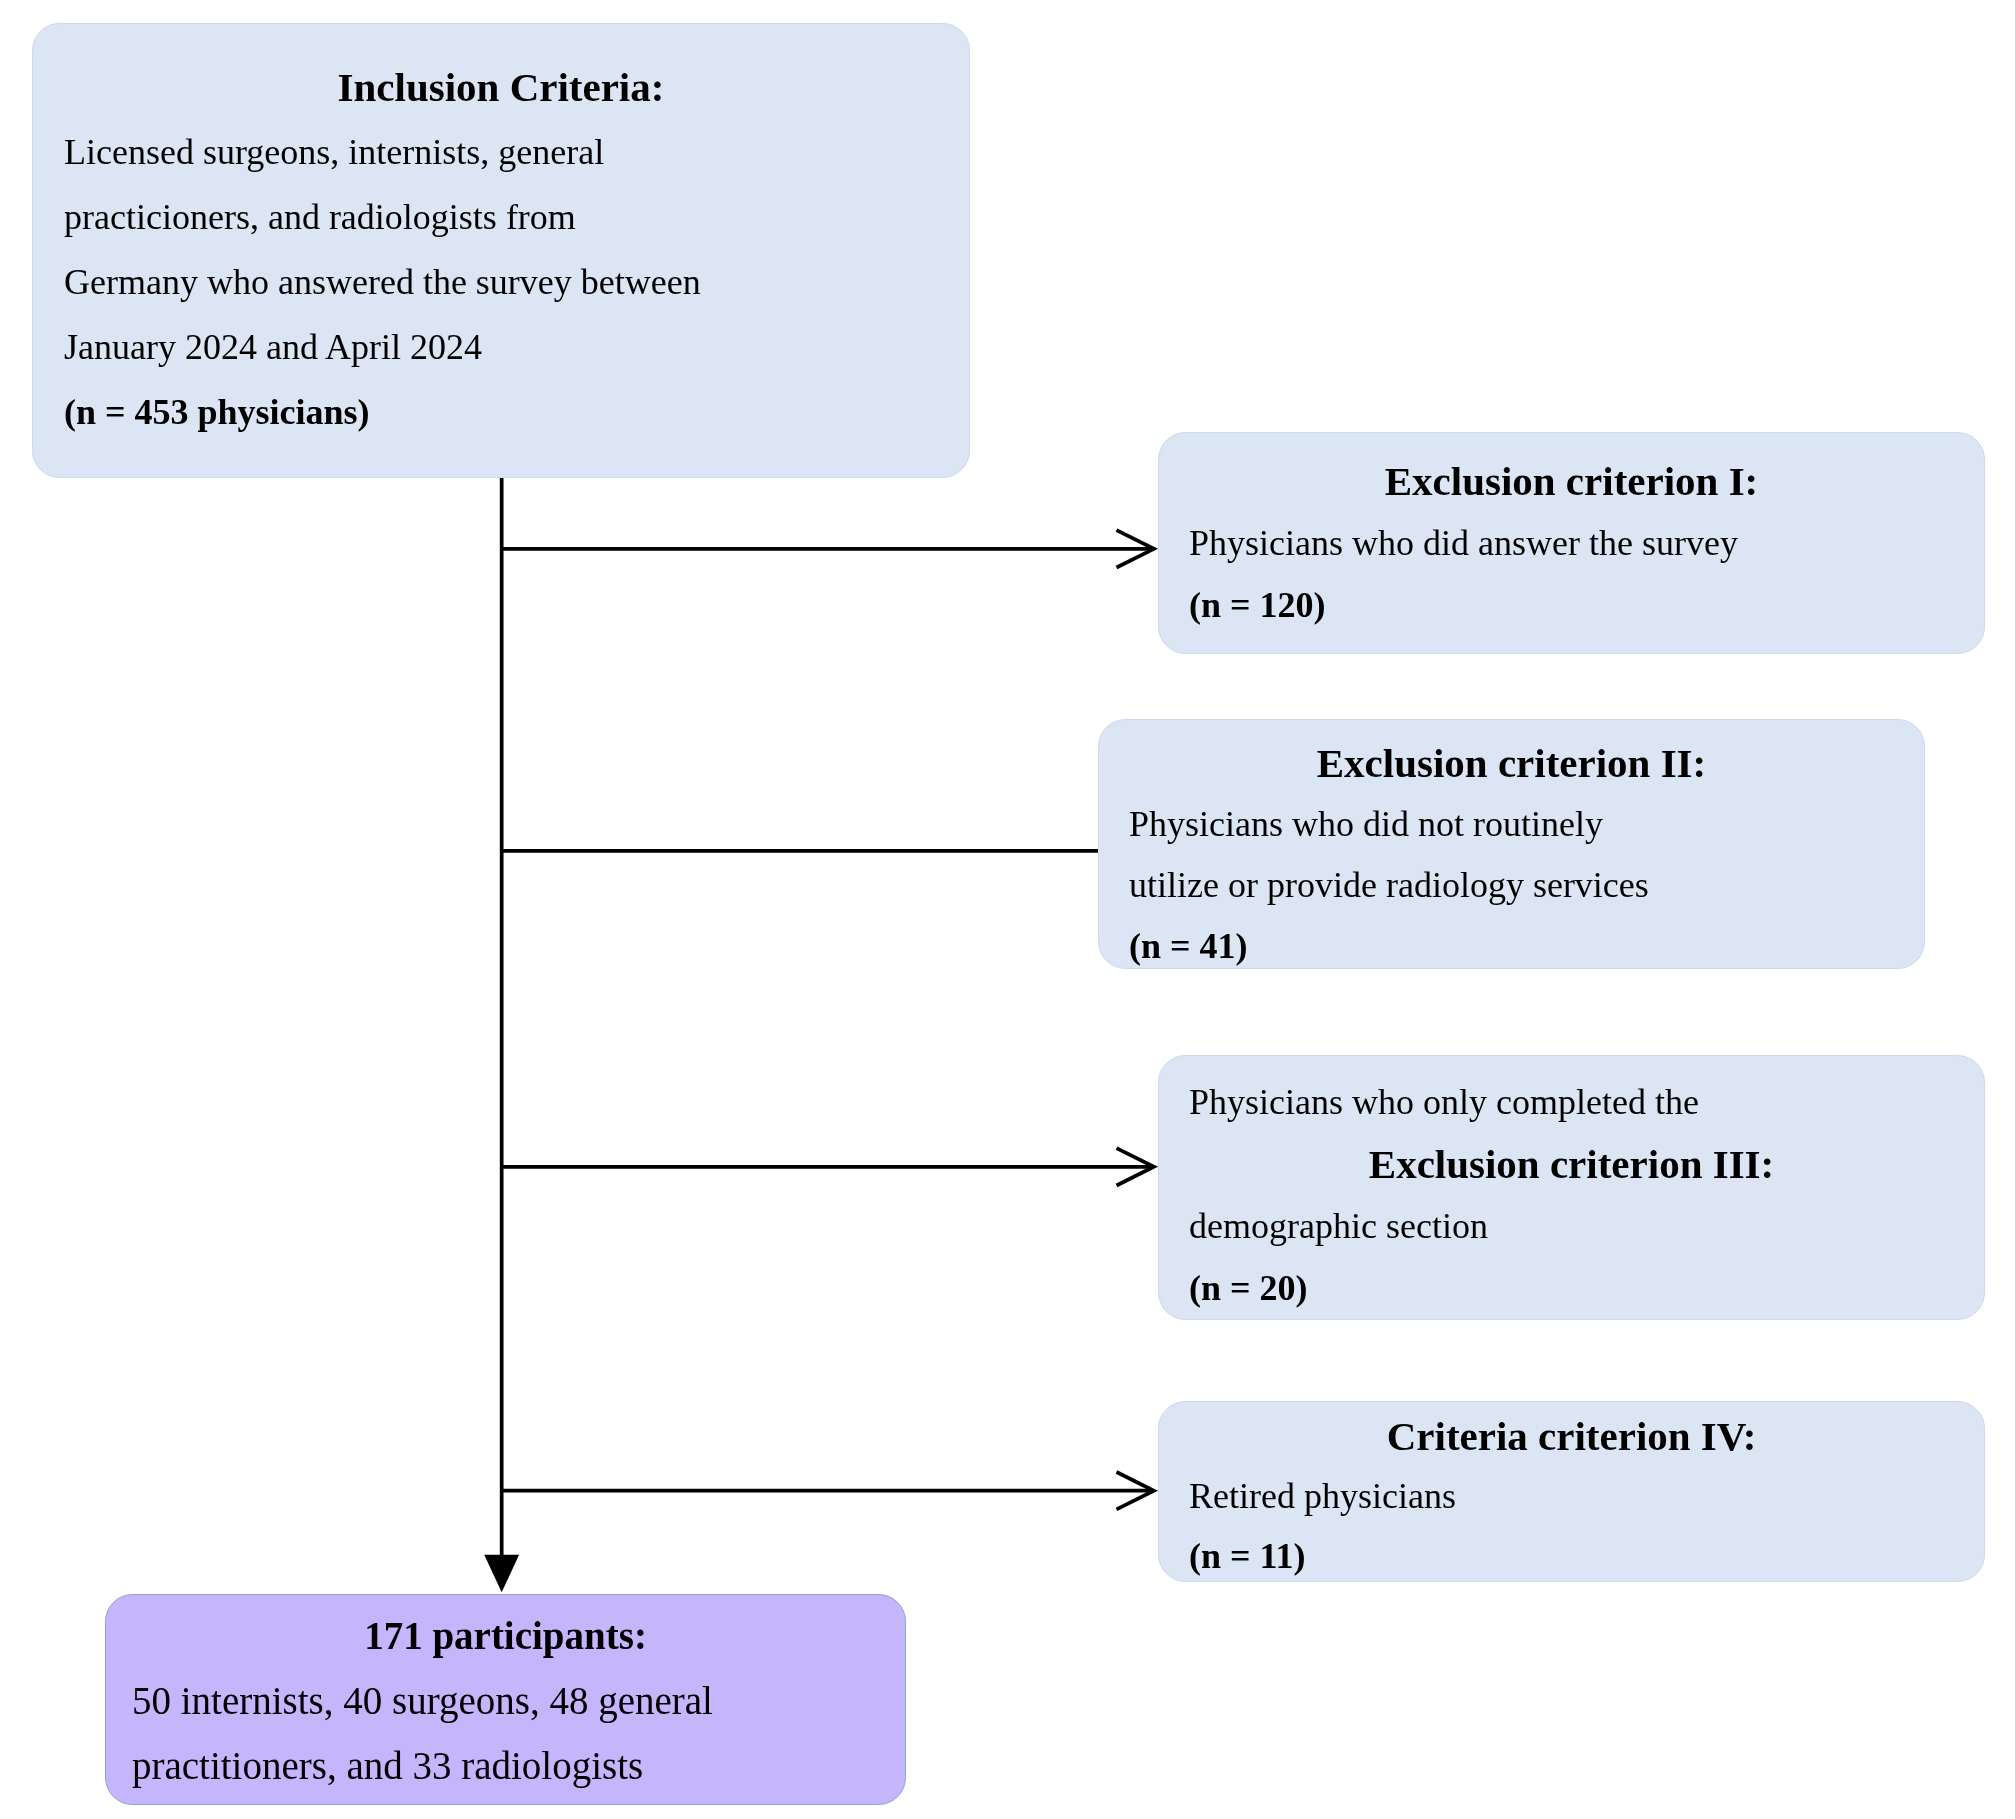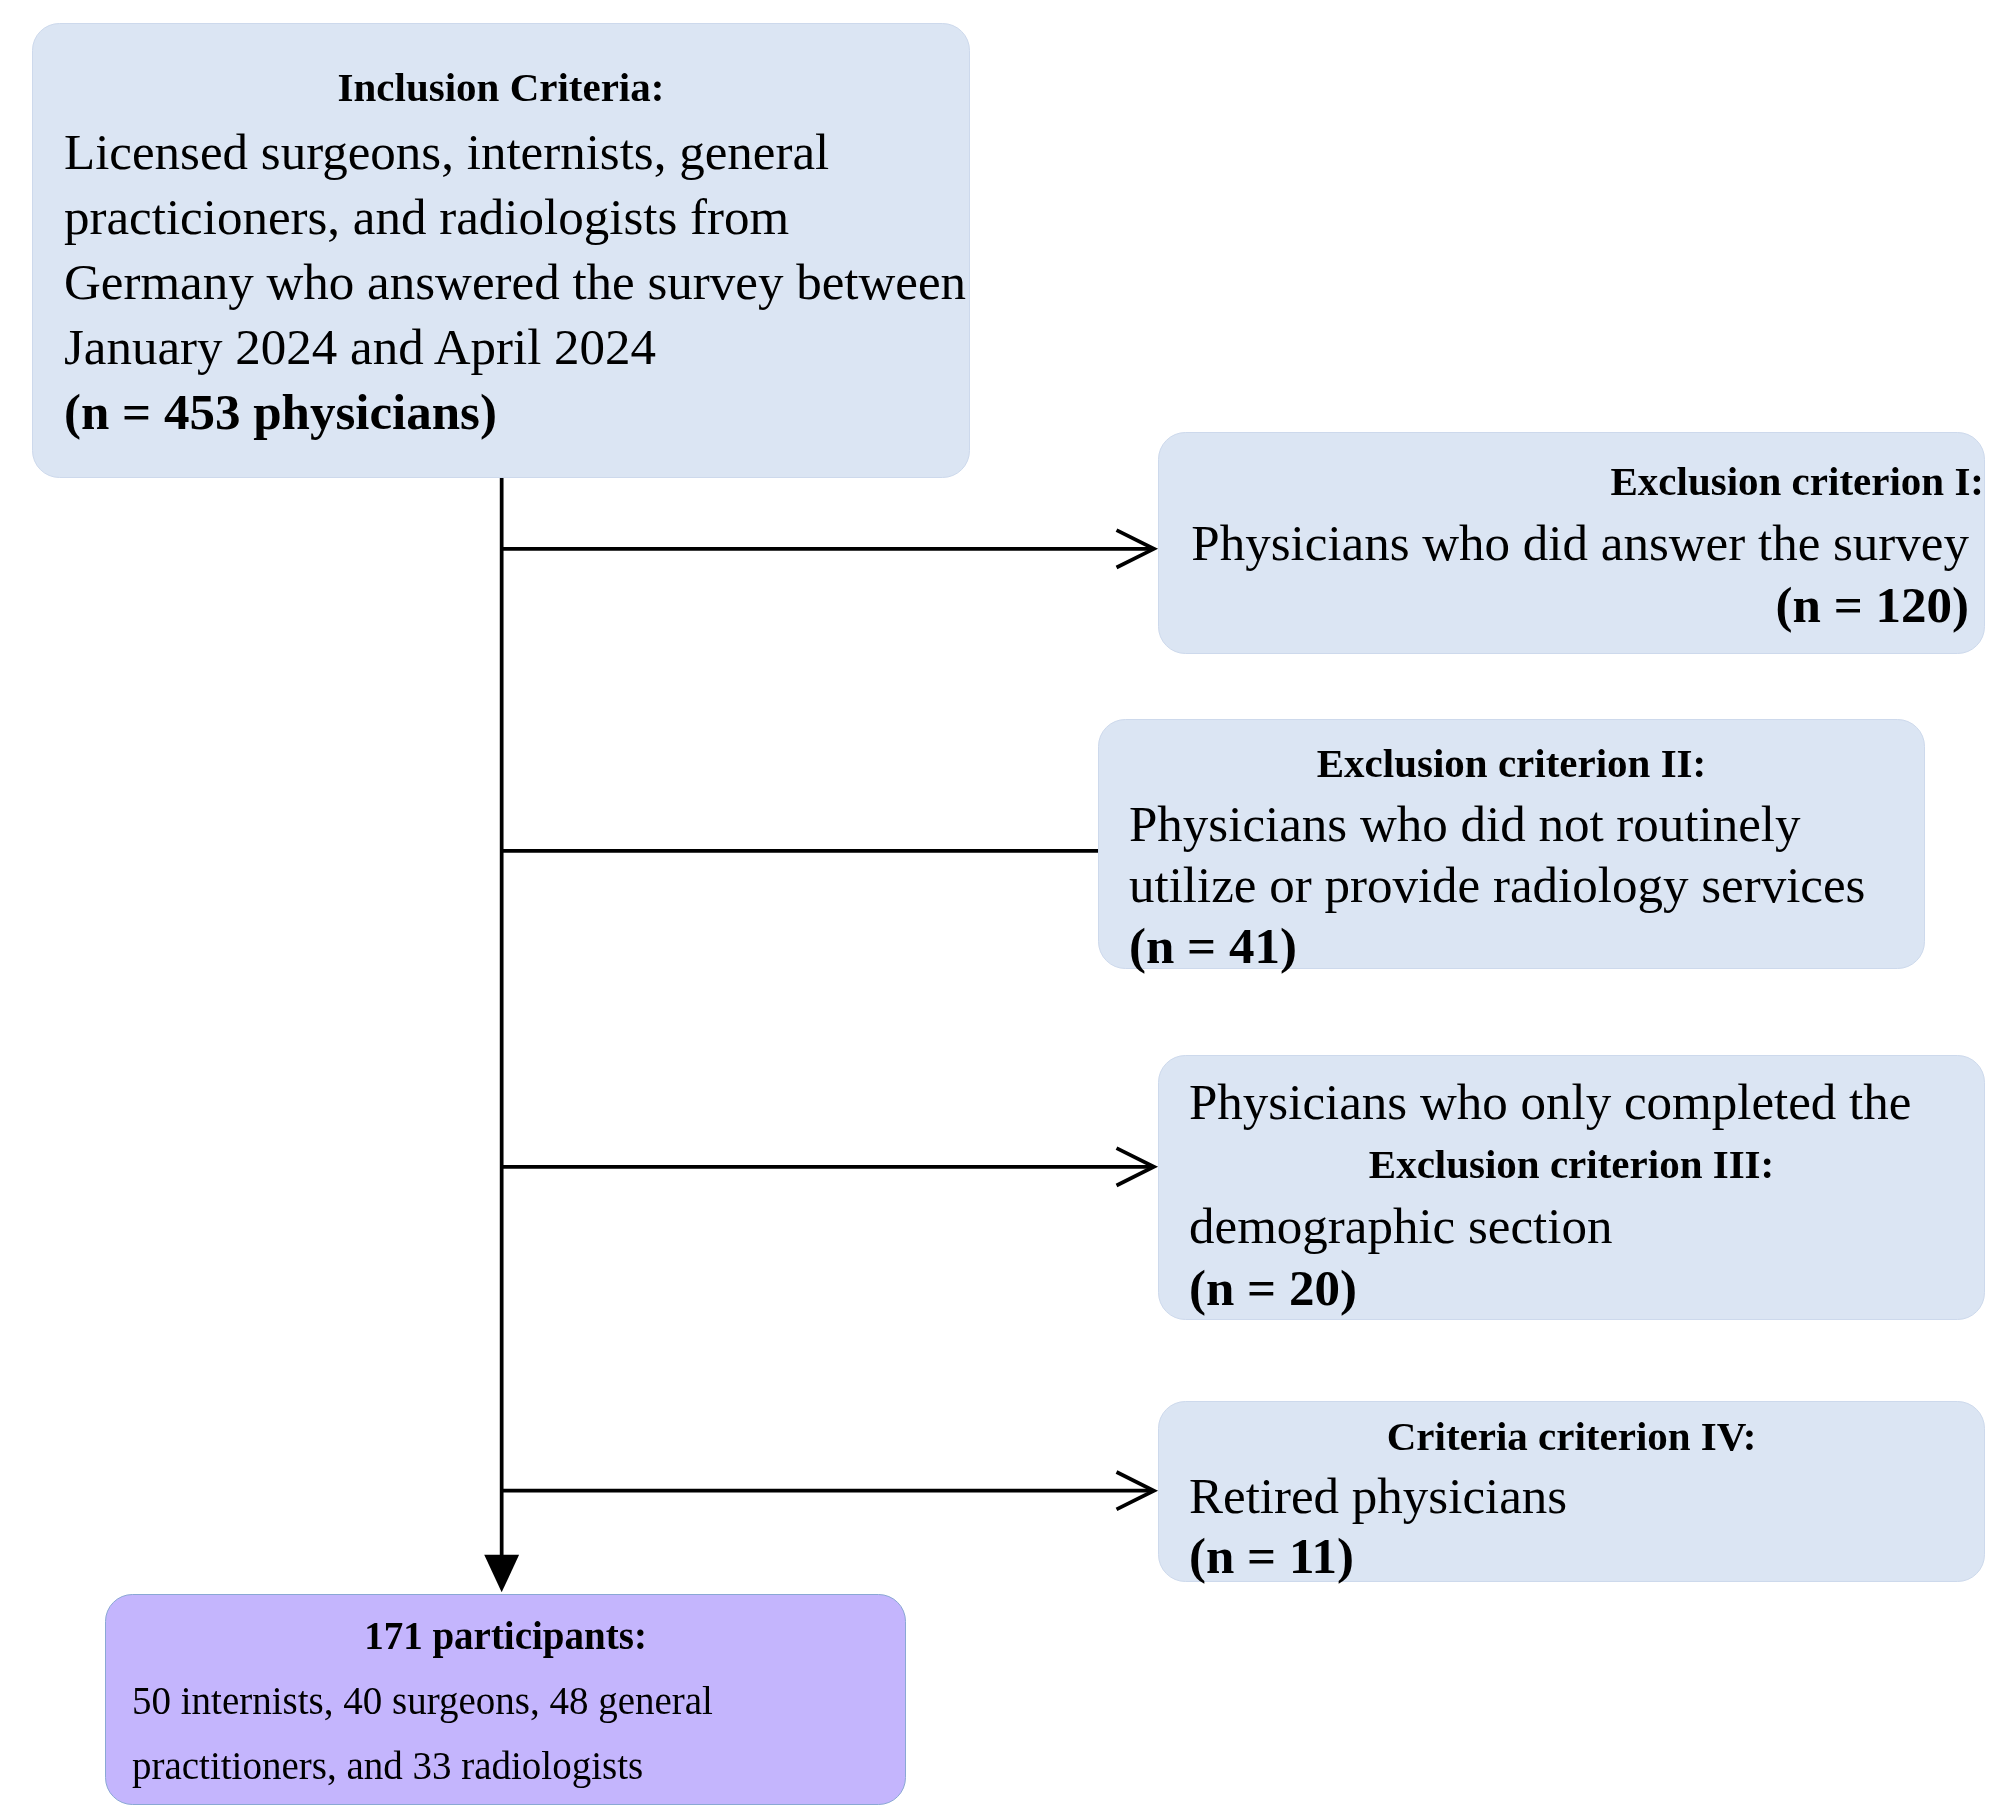--- a/index.html
+++ b/index.html
@@ -26,41 +26,41 @@
   .box.light {
     background: #dbe5f3;
     border: 1.2px solid #cdd9ec;
   }
   .box.dark {
     background: #c4b5fd;
     border: 1.2px solid #8aa8d4;
   }
   .line {
     white-space: nowrap;
-    font-size: 51px;
+    font-size: 36px;
     padding-left: 30px;
     padding-right: 15px;
   }
   .title-line {
     text-align: center;
     font-weight: bold;
     font-size: 41px;
     padding-left: 0;
     padding-right: 0;
   }
   .n-line {
     font-weight: bold;
   }
   
   #inclusion-box { left: 32px; top: 23px; width: 938px; height: 455px; padding-top: 31px; }
   #inclusion-box .line { line-height: 65px; padding-left: 31px; }
   #inclusion-box .title-line { padding-left: 0; }
 
   #exclusion-box-1 { left: 1158px; top: 432px; width: 827px; height: 222px; padding-top: 17.4px; }
-  #exclusion-box-1 .line { line-height: 62px; text-align: right; }
+  #exclusion-box-1 .line { line-height: 62px; }
 
   #exclusion-box-2 { left: 1098px; top: 719px; width: 827px; height: 250px; padding-top: 12.5px; }
   #exclusion-box-2 .line { line-height: 61px; }
 
   #exclusion-box-3 { left: 1158px; top: 1055px; width: 827px; height: 265px; padding-top: 15px; }
   #exclusion-box-3 .line { line-height: 62px; }
 
   #exclusion-box-4 { left: 1158px; top: 1401px; width: 827px; height: 181px; padding-top: 3.7px; }
   #exclusion-box-4 .line { line-height: 60px; }
 

